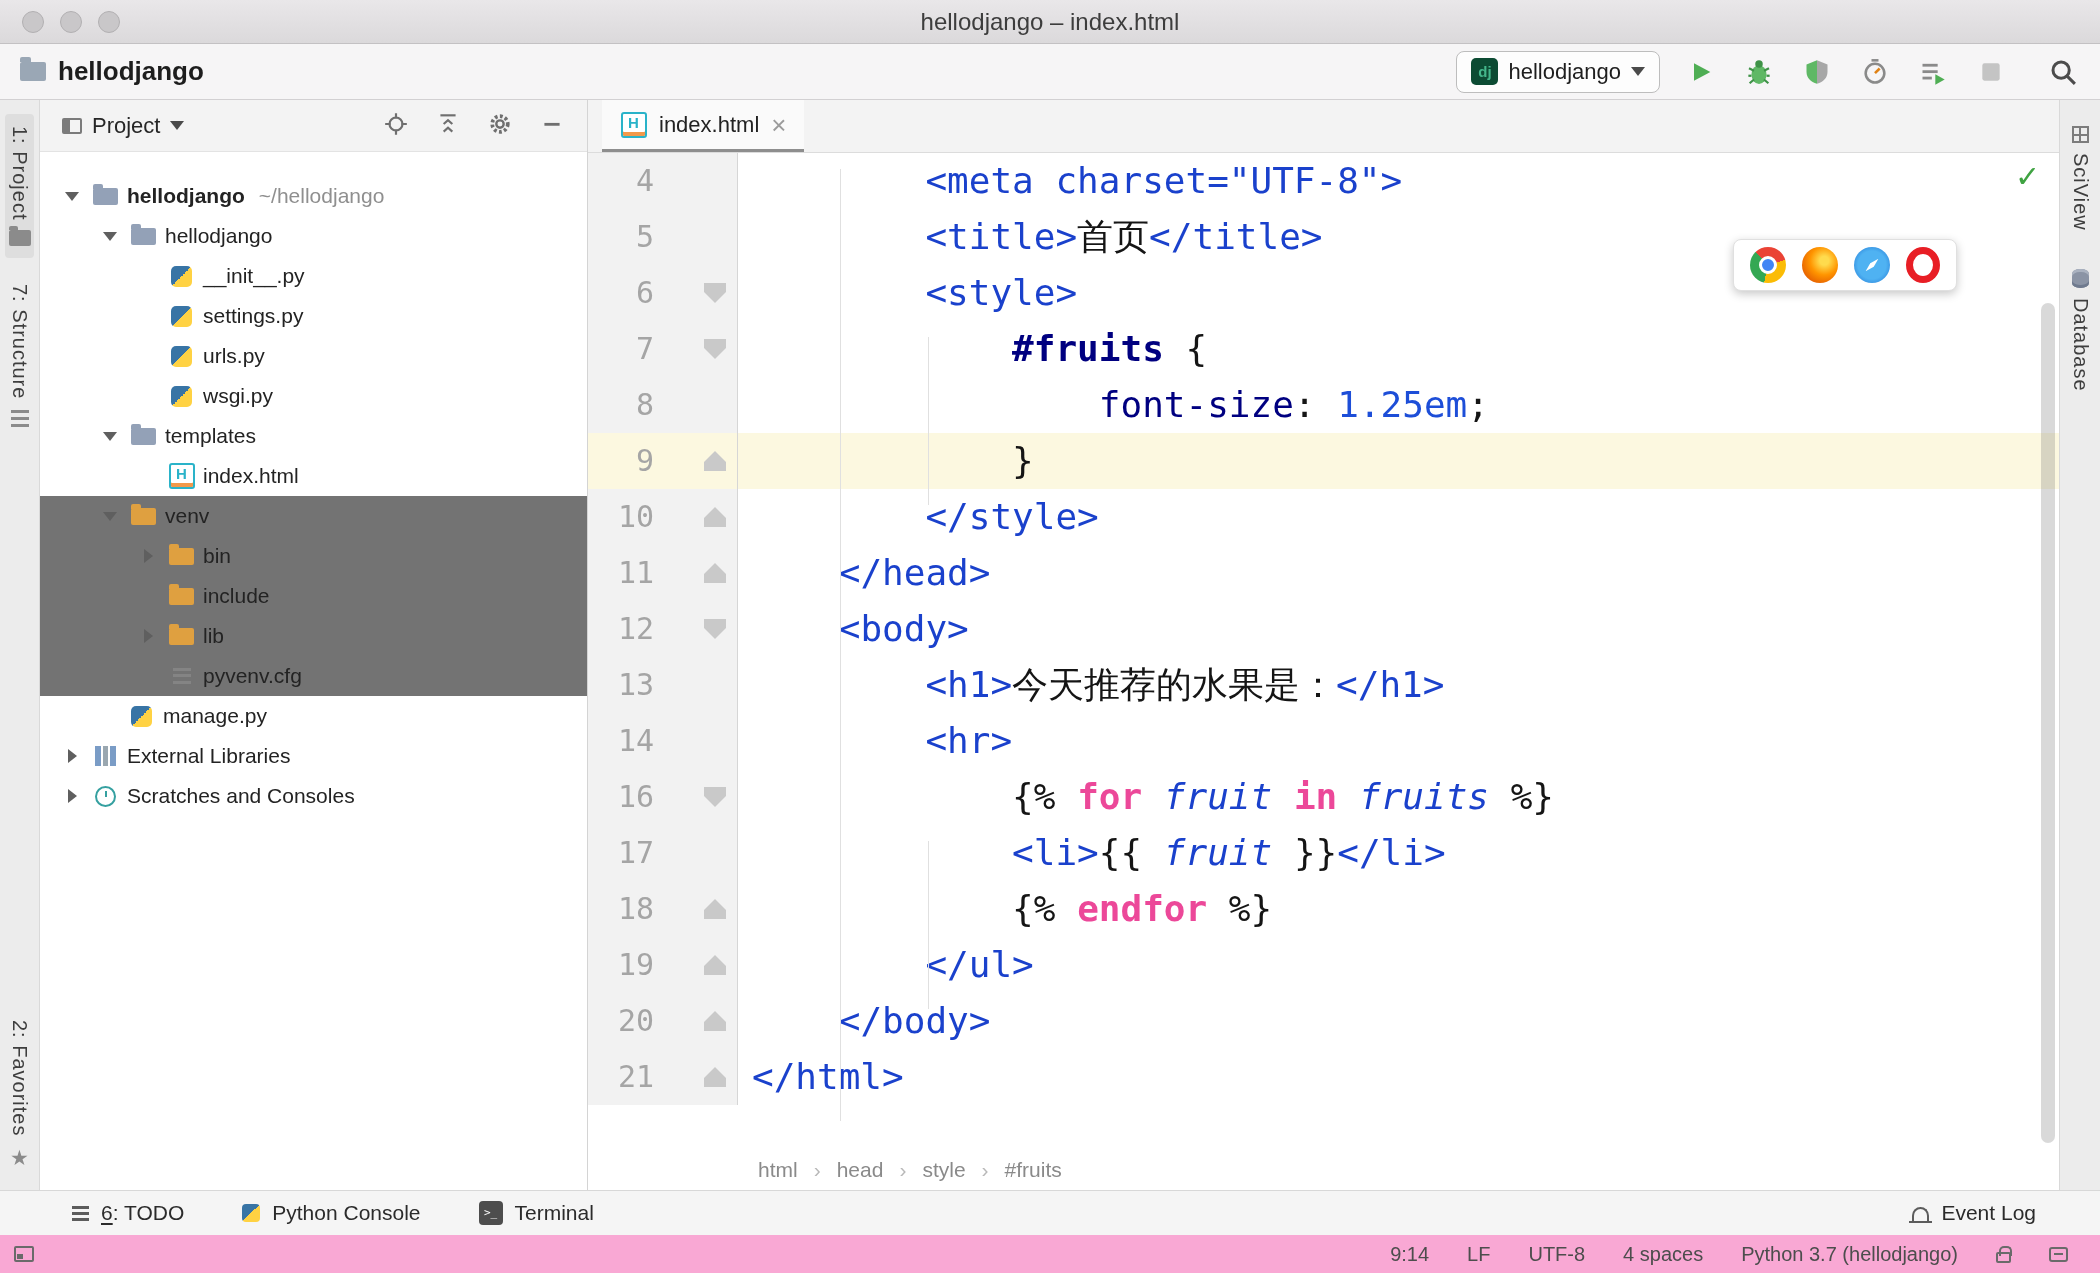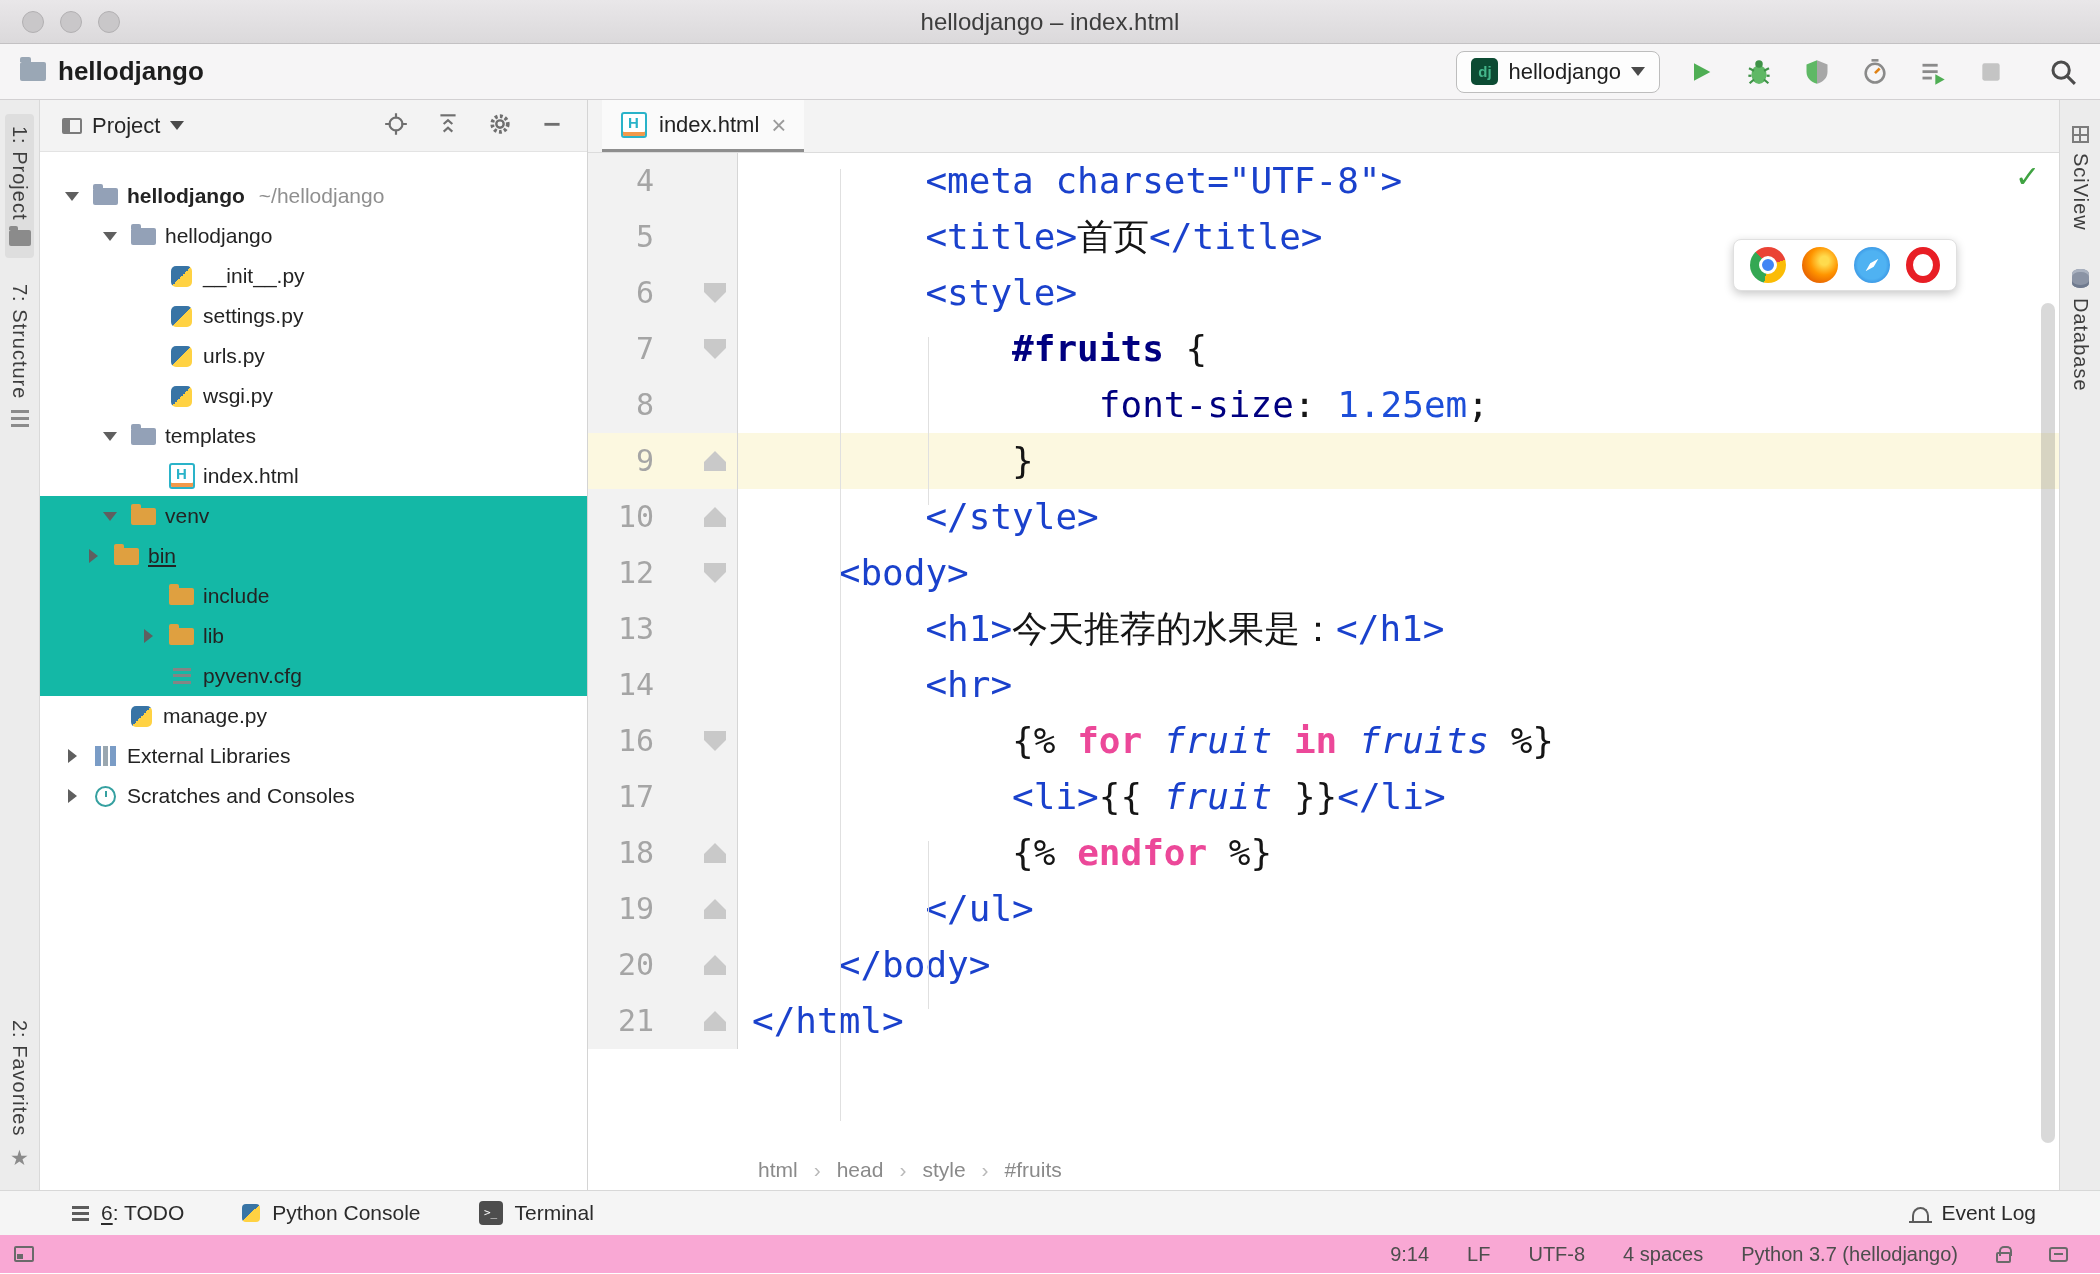--- a/index.html
+++ b/index.html
@@ -49,21 +49,21 @@
       box-shadow:inset 0 3px 0 #aab2c0, inset 0 -3px 0 #6f7a8e; }
 
   
   .panel { width:548px; background:#fff; border-right:1px solid #d4d4d4; display:flex; flex-direction:column; }
   .panel-header { height:52px; display:flex; align-items:center; gap:10px; padding:0 22px; border-bottom:1px solid #e3e3e3; background:#f3f3f3; }
   .ph-win-icon { width:20px; height:16px; border:2px solid #7b7b7b; border-radius:2px; background:linear-gradient(90deg,#7b7b7b 0 6px,transparent 6px); }
   .ph-title { font-size:22px; color:#262626; }
   .ph-icons { margin-left:auto; display:flex; align-items:center; gap:26px; }
   .tree { flex:1; overflow:hidden; padding-top:24px; }
   .tree-row { display:flex; align-items:center; gap:8px; height:40px; font-size:21px; color:#232323; }
-  .tree-row.hl { background:#14b8a6; }
+  .tree-row.hl { background:#737373; }
   .tree-arrow { width:24px; display:inline-flex; justify-content:center; }
   .tri-down { width:0; height:0; border-left:7px solid transparent; border-right:7px solid transparent; border-top:9px solid #5f5f5f; }
   .tri-right { width:0; height:0; border-top:7px solid transparent; border-bottom:7px solid transparent; border-left:9px solid #5f5f5f; }
   .tlabel.b { font-weight:bold; }
   .tsuffix { color:#8f8f8f; margin-left:6px; }
   .ticon { width:27px; height:24px; display:inline-flex; align-items:center; justify-content:center; position:relative; flex:none; }
   .ticon.folder::after, .ticon.folder-excluded::after { content:''; width:25px; height:17px; border-radius:2px; background:#93a1b7; }
   .ticon.folder::before, .ticon.folder-excluded::before { content:''; position:absolute; top:0; left:1px; width:10px; height:5px; border-radius:2px 2px 0 0; background:#93a1b7; }
   .ticon.folder-excluded::after, .ticon.folder-excluded::before { background:#dfa040; }
   .ticon.python-file::after { content:''; width:21px; height:21px; border-radius:5px; background:linear-gradient(135deg,#3874a5 50%,#ffd243 50%); }
@@ -330,21 +330,21 @@
             <span class="ticon html-file"></span>
             <span class="tlabel">index.html</span>
           </div>
           <div class="tree-row hl" style="padding-left: 58px;">
             <span class="tree-arrow">
               <span class="tri-down"></span>
             </span>
             <span class="ticon folder-excluded"></span>
             <span class="tlabel">venv</span>
           </div>
-          <div class="tree-row hl" style="padding-left: 41px; text-decoration: underline;">
+          <div class="tree-row hl" style="padding-left: 96px;">
             <span class="tree-arrow">
               <span class="tri-right"></span>
             </span>
             <span class="ticon folder-excluded"></span>
             <span class="tlabel">bin</span>
           </div>
           <div class="tree-row hl" style="padding-left: 96px;">
             <span class="tree-arrow"></span>
             <span class="ticon folder-excluded"></span>
             <span class="tlabel">include</span>
@@ -431,20 +431,27 @@
                 <span class="fold close"></span>
               </div>
               <div class="ccell"><span class="tk-ws">            </span><span class="tk-txt">}</span></div>
             </div>
             <div class="code-row">
               <div class="gcell">
                 <span class="lnum">10</span>
                 <span class="fold close"></span>
               </div>
               <div class="ccell"><span class="tk-ws">        </span><span class="tk-tag">&lt;/style&gt;</span></div>
+            </div>
+            <div class="code-row">
+              <div class="gcell">
+                <span class="lnum">11</span>
+                <span class="fold close"></span>
+              </div>
+              <div class="ccell"><span class="tk-ws">    </span><span class="tk-tag">&lt;/head&gt;</span></div>
             </div>
             <div class="code-row">
               <div class="gcell">
                 <span class="lnum">12</span>
                 <span class="fold open"></span>
               </div>
               <div class="ccell"><span class="tk-ws">    </span><span class="tk-tag">&lt;body&gt;</span></div>
             </div>
             <div class="code-row">
               <div class="gcell">

